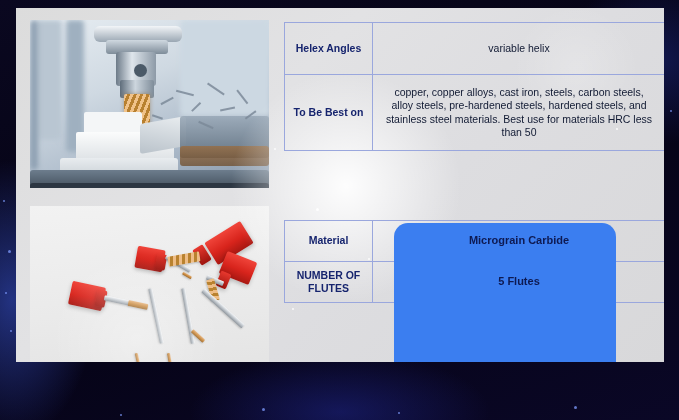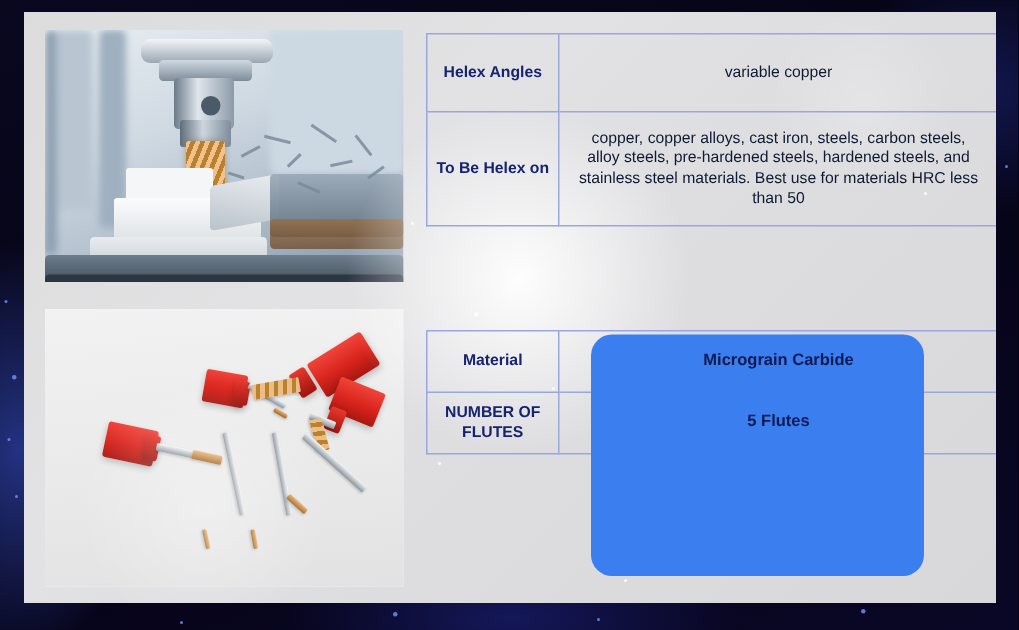--- a/index.html
+++ b/index.html
@@ -38,21 +38,21 @@
     opacity: .75;
     filter: blur(0.4px);
   }
 
   
   #card {
     position: absolute;
     left: 16px;
     top: 8px;
     width: 648px;
-    height: 394px;
+    height: 354px;
     background: linear-gradient(135deg, #dcdcdc 0%, #e2e2e4 35%, #dddde0 60%, #d8d8da 100%);
     overflow: hidden;
   }
   .card-glow {
     position: absolute;
     inset: 0;
     background:
       radial-gradient(circle 160px at 330px 178px, rgba(255,255,255,0.95), rgba(255,255,255,0) 72%),
       radial-gradient(circle 120px at 120px 330px, rgba(255,255,255,0.35), rgba(255,255,255,0) 70%),
       radial-gradient(circle 90px at 560px 60px, rgba(255,255,255,0.22), rgba(255,255,255,0) 70%);
@@ -239,24 +239,24 @@
     <div class="card-dot" style="left:352px;top:250px;width:2px;height:2px;"></div>
     <div class="card-dot" style="left:276px;top:300px;width:2px;height:2px;"></div>
     <div class="card-dot" style="left:400px;top:378px;width:2px;height:2px;"></div>
     <div class="card-dot" style="left:600px;top:120px;width:2px;height:2px;"></div>
     <div class="card-dot" style="left:258px;top:140px;width:2px;height:2px;"></div>
 
     <table class="spec-table" id="table-top">
       <tbody>
         <tr>
           <td class="lbl" style="height:52px;">Helex Angles</td>
-          <td class="val">variable copper</td>
-        </tr>
-        <tr>
-          <td class="lbl" style="height:76px;">To Be Helex on</td>
+          <td class="val">variable helix</td>
+        </tr>
+        <tr>
+          <td class="lbl" style="height:76px;">To Be Best on</td>
           <td class="val" style="padding:3px 10px;">copper, copper alloys, cast iron, steels, carbon steels, alloy steels, pre-hardened steels, hardened steels, and stainless steel materials. Best use for materials HRC less than 50</td>
         </tr>
       </tbody>
     </table>
 
     <div id="blue-panel"></div>
 
     <table class="spec-table" id="table-bottom">
       <tbody>
         <tr>

